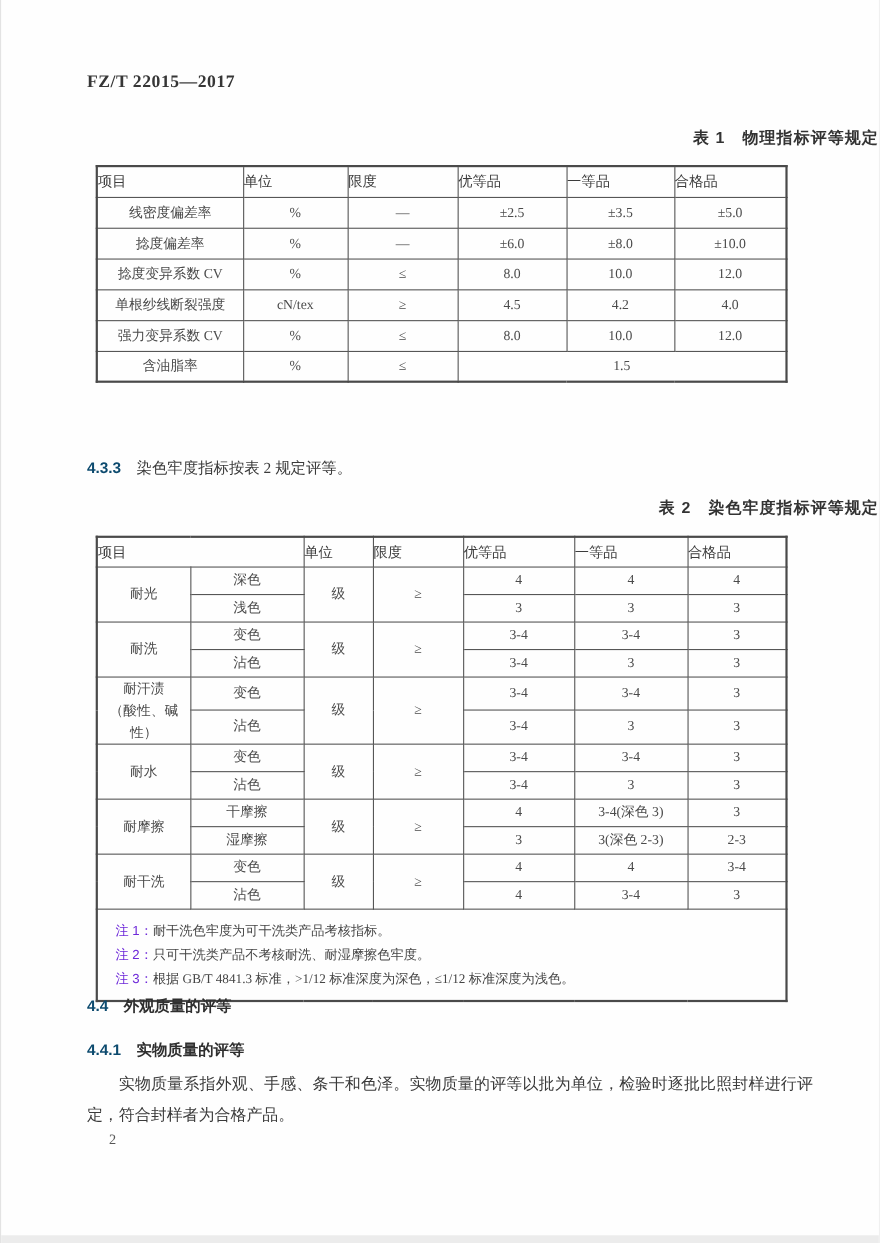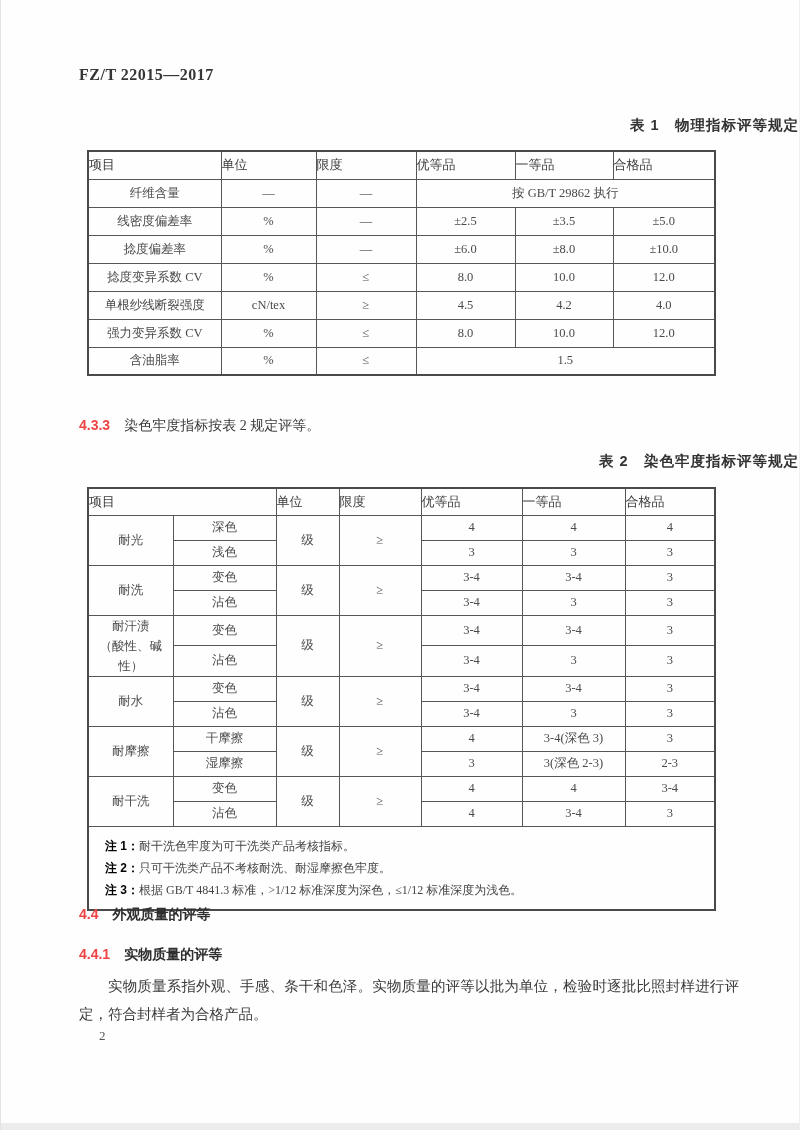--- a/index.html
+++ b/index.html
@@ -57,30 +57,30 @@
   #table2 th { height: 27px; }
   .cat-cell { white-space: pre-line; line-height: 1.6; font-size: 12.5px; }
   .notes-cell {
     text-align: left; vertical-align: middle;
     padding: 8px 10px 8px 16px;
     font-size: 12px; color: #454545;
   }
   .note-line { line-height: 22px; }
   .note-label {
     font-family: "Liberation Sans", "DejaVu Sans", sans-serif;
-    font-weight: bold; color: #000000;
+    font-weight: normal; color: #6d28d9;
   }
   .clause {
     position: absolute; left: 78px;
     font-size: 14px; color: #3a3a3a;
     white-space: nowrap;
   }
   .clause .num {
     font-family: "Liberation Sans", "DejaVu Sans", sans-serif;
-    font-weight: bold; margin-right: 14px; color: #ef4444;
+    font-weight: bold; margin-right: 14px; color: #0c4a6e;
   }
   .clause.heading .txt {
     font-family: "Liberation Sans", "DejaVu Sans", sans-serif;
     font-weight: bold; color: #2f2f2f;
   }
   #clause433 { top: 417px; }
   #clause44 { top: 906px; }
   #clause441 { top: 946px; }
   .body-para {
     position: absolute; left: 78px; top: 972px;
@@ -120,26 +120,20 @@
         <col style="width:102px">
     </colgroup>
     <tbody>
         <tr>
       <th>项目</th>
       <th>单位</th>
       <th>限度</th>
       <th>优等品</th>
       <th>一等品</th>
       <th>合格品</th>
-    </tr>
-    <tr>
-      <td>纤维含量</td>
-      <td>—</td>
-      <td>—</td>
-      <td colspan="3">按 GB/T 29862 执行</td>
     </tr>
     <tr>
       <td>线密度偏差率</td>
       <td>%</td>
       <td>—</td>
       <td>±2.5</td>
       <td>±3.5</td>
       <td>±5.0</td>
     </tr>
     <tr>

